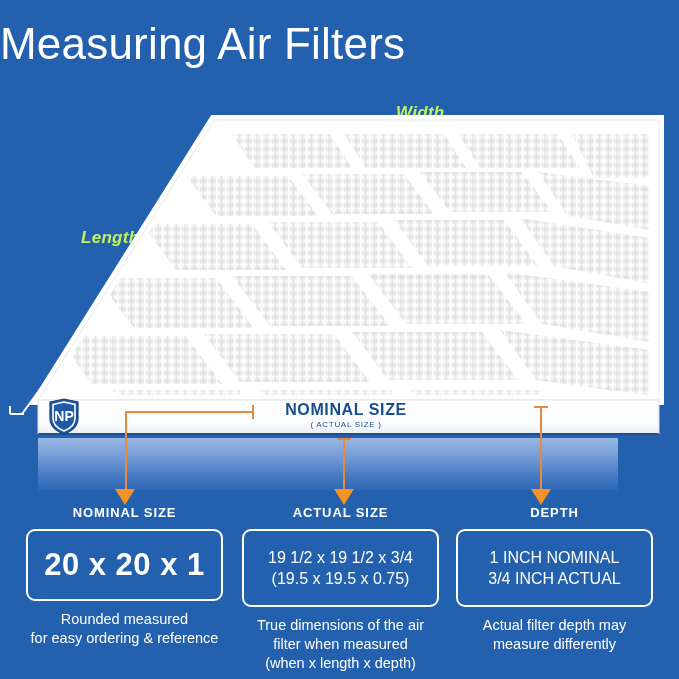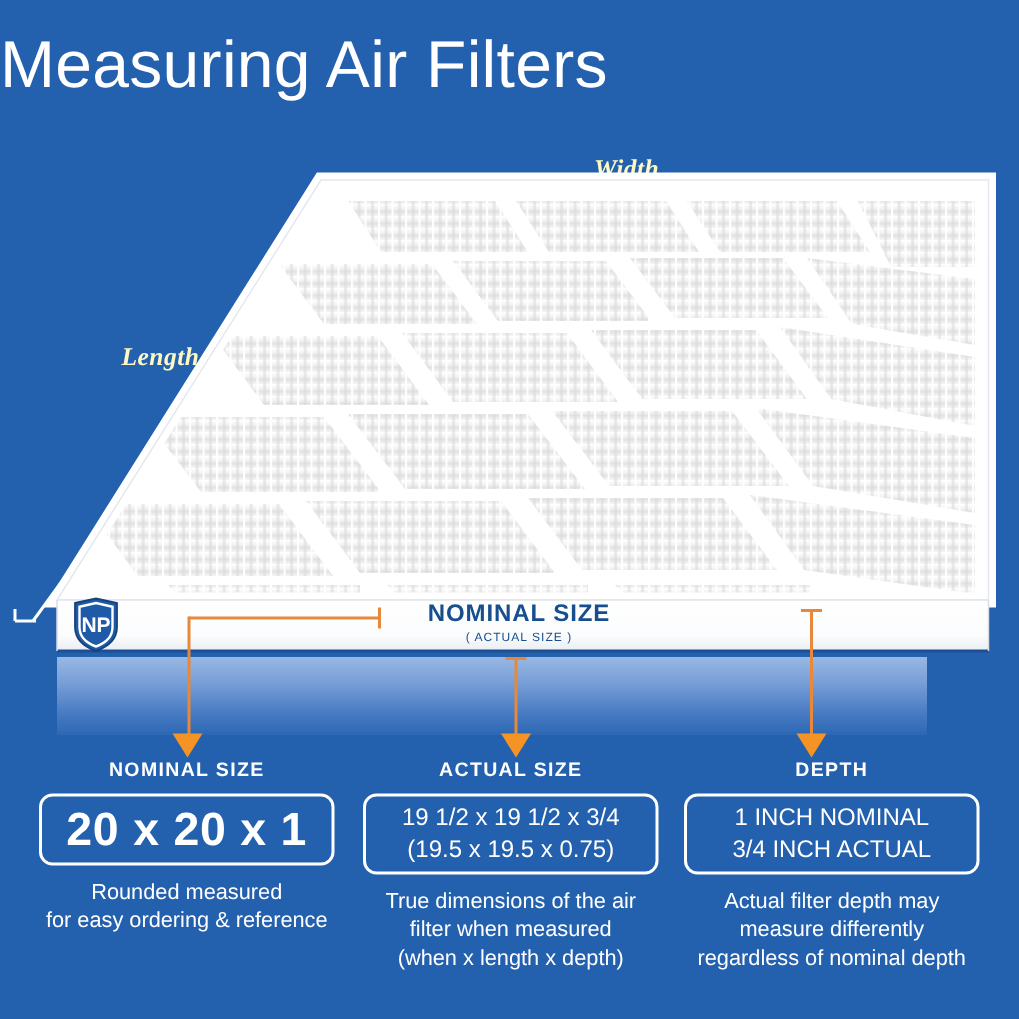--- a/index.html
+++ b/index.html
@@ -14,22 +14,22 @@
   
   .title{
     position:absolute;left:0;top:18px;width:614px;
     text-align:left;color:#ffffff;
     font-size:44px;font-weight:400;letter-spacing:.2px;
     line-height:52px;
   }
 
   
   .green-label{
-    position:absolute;color:#fef9c3;
-    font-family:Liberation Serif, serif;
+    position:absolute;color:#bef264;
+    font-family:Liberation Sans, sans-serif;
     font-weight:700;font-style:italic;font-size:17px;
     letter-spacing:.3px;white-space:nowrap;
   }
   #lbl-width{left:396px;top:103px;}
   #lbl-length{left:57px;top:228px;margin-left:24px;}
   #lbl-depth{left:551px;top:409px;}
 
   
   .bracket{position:absolute;}
   .bk-line{position:absolute;background:#ffffff;}
@@ -93,21 +93,21 @@
   #col-0{left:18px;}
   #col-1{left:234px;}
   #col-2{left:448px;}
 
   .col-head{
     color:#ffffff;font-size:13px;font-weight:700;letter-spacing:.9px;
     line-height:16px;margin-bottom:8px;
   }
   .col-box{
     border:2px solid #ffffff;border-radius:9px;
-    padding:4px 6px;margin:0 8px;
+    padding:16px 6px;margin:0 8px;
     display:flex;flex-direction:column;justify-content:flex-start;
     align-items:center;min-height:44px;box-sizing:border-box;
   }
   .box-xl{
     color:#ffffff;font-size:31px;font-weight:700;line-height:36px;
     letter-spacing:.5px;white-space:nowrap;
   }
   .box-md{
     color:#ffffff;font-size:16px;font-weight:400;line-height:21px;
     white-space:nowrap;
@@ -278,17 +278,16 @@
 
   <div class="col" id="col-2">
     <div class="col-head">DEPTH</div>
     <div class="col-box">
       <div class="box-md">1 INCH NOMINAL</div>
       <div class="box-md">3/4 INCH ACTUAL</div>
     </div>
     <div class="col-foot">
       <div>Actual filter depth may</div>
       <div>measure differently</div>
-      <div>regardless of nominal depth</div>
     </div>
   </div>
 
 </div>
 
 </body></html>

